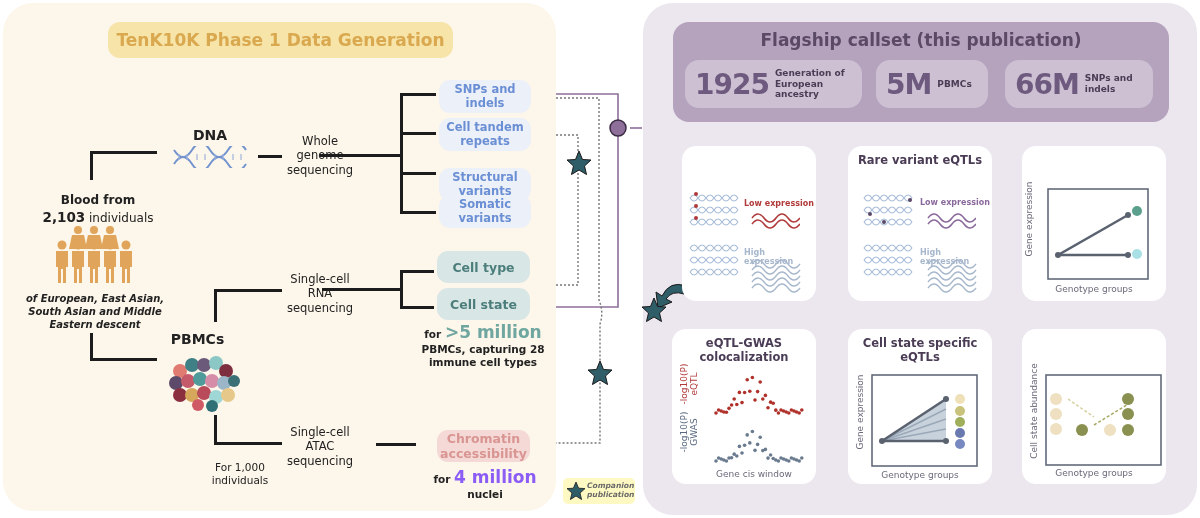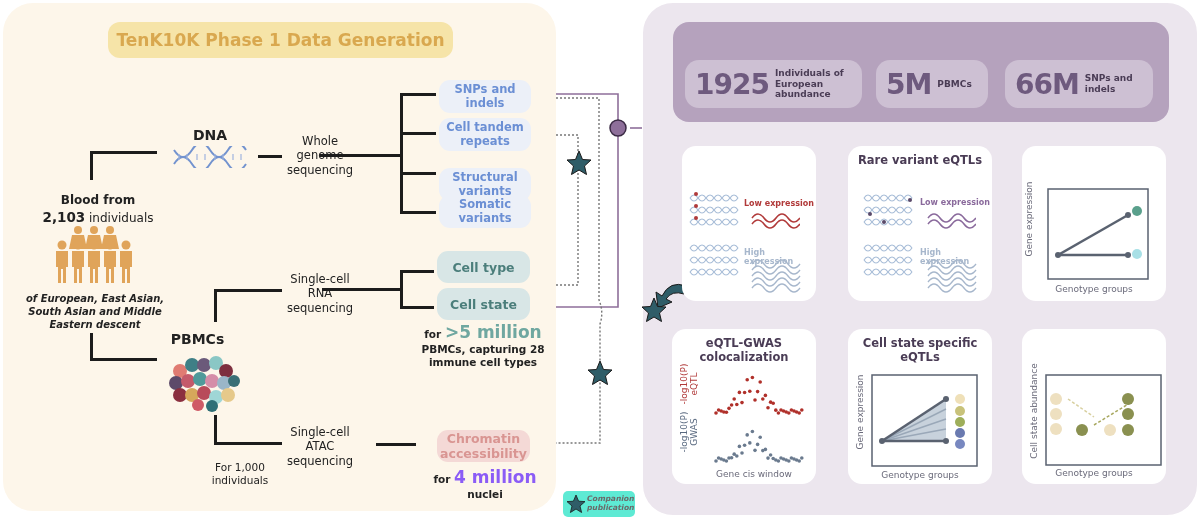--- a/index.html
+++ b/index.html
@@ -18,21 +18,21 @@
 .hl-teal{color:#6fa7a0;font-weight:bold;font-size:17px}
 .hl-pink{color:#8b5cf6;font-weight:bold;font-size:17px}
 .flag{left:673px;top:22px;width:496px;height:100px;background:#b5a2bd;border-radius:16px}
 .flag-title{left:0;top:8px;width:100%;text-align:center;color:#5a4a66;font-weight:bold;font-size:17px}
 .stat{background:#cdc0d3;border-radius:14px;top:38px;height:48px;display:flex;align-items:center;padding:16px 10px;gap:6px}
 .stat .num{color:#6e5a7e;font-weight:bold;font-size:28px;letter-spacing:-1px}
 .stat .desc{color:#4a3c55;font-weight:bold;font-size:9px;line-height:1.2}
 .card{background:#ffffff;border-radius:14px}
 .card-title{position:absolute;left:0;top:8px;width:100%;text-align:center;font-weight:bold;font-size:11.5px;color:#4a3c55;line-height:1.2}
 .small{font-size:9px;color:#6a6a7a}
-.legend-box{left:563px;top:491px;width:72px;height:26px;background:#5eead4;border-radius:5px}
+.legend-box{left:563px;top:478px;width:72px;height:26px;background:#fef9c3;border-radius:5px}
 </style>
 </head>
 <body>
 
 <div class="abs left-panel"></div>
 <div class="abs title-pill">TenK10K Phase 1 Data Generation</div>
 
 <div class="abs lbl" style="left:28px;top:193px;width:140px;font-weight:bold;font-size:12px;line-height:1.3">
   <div>Blood from</div>
   <div><span style="font-size:13.5px">2,103</span><span style="font-weight:normal"> individuals</span></div>
@@ -159,23 +159,24 @@
 
 <div class="abs legend-box">
   <svg class="abs" style="left:3px;top:3px" width="20" height="20">
       <path d="M10 1 L12.6 7.2 L19 7.6 L14 12 L15.6 18.5 L10 15 L4.4 18.5 L6 12 L1 7.6 L7.4 7.2 Z" fill="#2f5d68" stroke="#1a1a1a" stroke-width="0.8"></path>
     </svg>
   <div class="abs" style="left:24px;top:3px;width:46px;font-size:7.5px;font-style:italic;font-weight:bold;color:#6a6a6a;line-height:1.25">Companion publication</div>
 </div>
 
 <div class="abs right-panel"></div>
 <div class="abs flag">
+  <div class="abs flag-title">Flagship callset (this publication)</div>
   <div class="abs stat" style="left:12px;width:177px">
     <span class="num">1925</span>
-      <span class="desc">Individuals of European abundance</span>
+      <span class="desc">Generation of European ancestry</span>
   </div>
   <div class="abs stat" style="left:203px;width:112px">
     <span class="num">5M</span>
       <span class="desc">PBMCs</span>
   </div>
   <div class="abs stat" style="left:332px;width:148px">
     <span class="num">66M</span>
       <span class="desc" style="width:50px">SNPs and indels</span>
   </div>
 </div>

